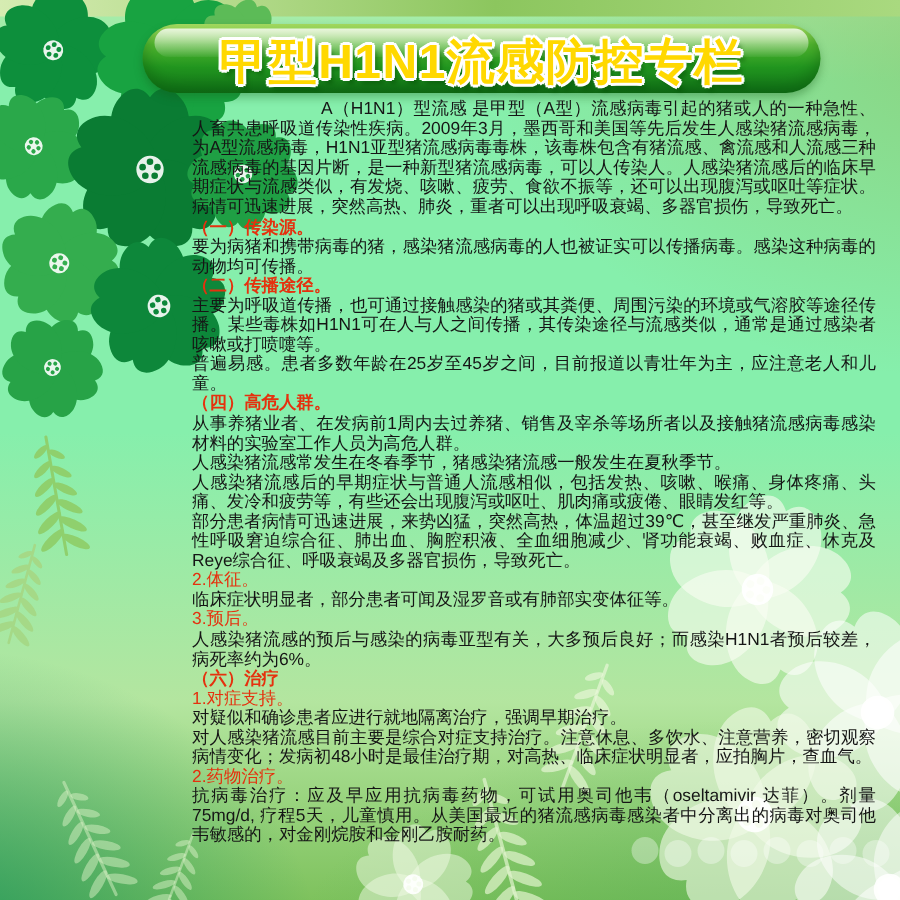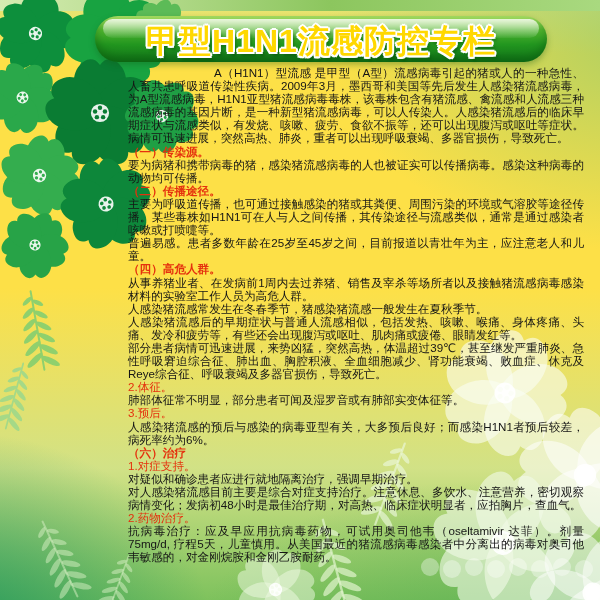--- a/index.html
+++ b/index.html
@@ -1,17 +1,17 @@
 <!DOCTYPE html>
 <html><head>
 <meta charset="utf-8">
 <style>
   html,body{margin:0;padding:0;}
   .poster{
-    position:relative;width:600px;height:600px;overflow:hidden;background:#fde047;
+    position:relative;width:600px;height:600px;overflow:hidden;background:#86efac;
     font-family:"Liberation Sans","DejaVu Sans",sans-serif;
   }
   .bg{
     position:absolute;inset:0;
     background:
       radial-gradient(90% 60% at 108% 6%, rgba(140,200,110,.70) 0%, rgba(140,200,110,0) 60%),
       radial-gradient(70% 55% at -8% 106%, rgba(20,145,95,.85) 0%, rgba(20,145,95,0) 62%),
       radial-gradient(85% 50% at 82% 110%, rgba(80,170,80,.60) 0%, rgba(80,170,80,0) 60%),
       linear-gradient(180deg, rgba(205,232,165,.55) 0%, rgba(255,255,255,0) 9%,
         rgba(255,255,255,0) 48%, rgba(195,226,155,.75) 78%, #7ec25d 100%);
@@ -172,21 +172,21 @@
     <p class="p">要为病猪和携带病毒的猪，感染猪流感病毒的人也被证实可以传播病毒。感染这种病毒的动物均可传播。</p>
     <p class="h">（二）传播途径。</p>
     <p class="p">主要为呼吸道传播，也可通过接触感染的猪或其粪便、周围污染的环境或气溶胶等途径传播。某些毒株如H1N1可在人与人之间传播，其传染途径与流感类似，通常是通过感染者咳嗽或打喷嚏等。</p>
     <p class="p">普遍易感。患者多数年龄在25岁至45岁之间，目前报道以青壮年为主，应注意老人和儿童。</p>
     <p class="h">（四）高危人群。</p>
     <p class="p">从事养猪业者、在发病前1周内去过养猪、销售及宰杀等场所者以及接触猪流感病毒感染材料的实验室工作人员为高危人群。</p>
     <p class="p">人感染猪流感常发生在冬春季节，猪感染猪流感一般发生在夏秋季节。</p>
     <p class="p">人感染猪流感后的早期症状与普通人流感相似，包括发热、咳嗽、喉痛、身体疼痛、头痛、发冷和疲劳等，有些还会出现腹泻或呕吐、肌肉痛或疲倦、眼睛发红等。</p>
     <p class="p">部分患者病情可迅速进展，来势凶猛，突然高热，体温超过39℃，甚至继发严重肺炎、急性呼吸窘迫综合征、肺出血、胸腔积液、全血细胞减少、肾功能衰竭、败血症、休克及Reye综合征、呼吸衰竭及多器官损伤，导致死亡。</p>
     <p class="sub">2.体征。</p>
-    <p class="p">肺部体征常不明显，部分患者可闻及湿罗音或有肺部实变体征等。</p>
+    <p class="p">临床症状明显者，部分患者可闻及湿罗音或有肺部实变体征等。</p>
     <p class="sub">3.预后。</p>
     <p class="p">人感染猪流感的预后与感染的病毒亚型有关，大多预后良好；而感染H1N1者预后较差，病死率约为6%。</p>
     <p class="h">（六）治疗</p>
     <p class="sub">1.对症支持。</p>
     <p class="p">对疑似和确诊患者应进行就地隔离治疗，强调早期治疗。</p>
     <p class="p">对人感染猪流感目前主要是综合对症支持治疗。注意休息、多饮水、注意营养，密切观察病情变化；发病初48小时是最佳治疗期，对高热、临床症状明显者，应拍胸片，查血气。</p>
     <p class="sub">2.药物治疗。</p>
     <p class="p">抗病毒治疗：应及早应用抗病毒药物，可试用奥司他韦（oseltamivir 达菲）。剂量75mg/d, 疗程5天，儿童慎用。从美国最近的猪流感病毒感染者中分离出的病毒对奥司他韦敏感的，对金刚烷胺和金刚乙胺耐药。</p>
 
   </div>

